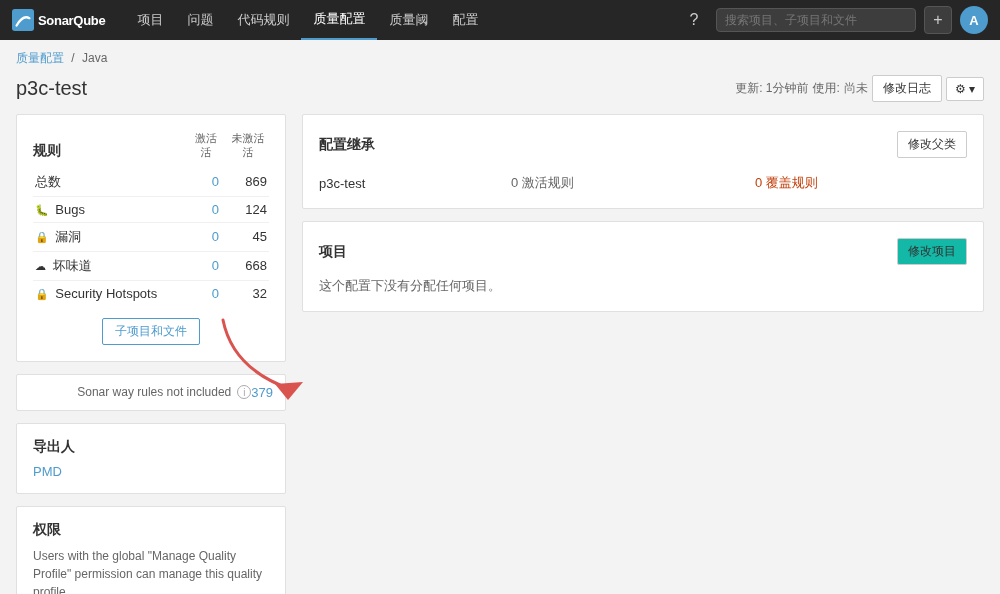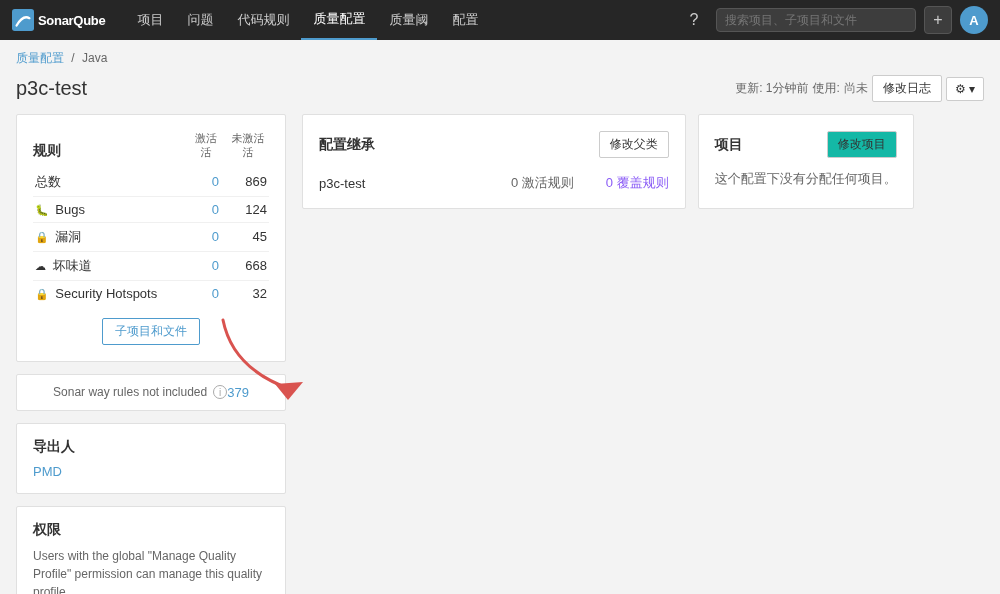--- a/index.html
+++ b/index.html
@@ -118,52 +118,52 @@
         
         <div style="position:absolute;top:-8px;left:180px;pointer-events:none;">
           <svg width="120" height="100" viewBox="0 0 120 100" fill="none">
             <path d="M 10 10 Q 20 60 80 80" stroke="#d9534f" stroke-width="3" fill="none" stroke-linecap="round"></path>
             <polygon points="75,90 90,72 62,74" fill="#d9534f"></polygon>
           </svg>
         </div>
       </div>
     </div>
 
-    <div style="background:#fff;border:1px solid #e0e0e0;border-radius:2px;padding:10px 12px;display:flex;align-items:center;justify-content:center;font-size:12px;color:#666;">
+    <div style="background:#fff;border:1px solid #e0e0e0;border-radius:2px;padding:10px 12px;display:flex;align-items:center;justify-content:flex-end;font-size:12px;color:#666;">
       <div style="display:flex;align-items:center;gap:6px;">
         <span>Sonar way rules not included</span>
         <span style="display:inline-flex;align-items:center;justify-content:center;width:14px;height:14px;border-radius:50%;border:1px solid #aaa;color:#aaa;font-size:10px;cursor:pointer;">i</span>
       </div>
       <span style="color:#4e9bcd;font-size:13px;font-weight:500;">379</span>
     </div>
 
     <div style="background:#fff;border:1px solid #e0e0e0;border-radius:2px;padding:14px 16px;">
       <div style="font-size:14px;font-weight:600;color:#333;margin-bottom:8px;">导出人</div>
       <a href="#" style="color:#4e9bcd;font-size:13px;text-decoration:none;">PMD</a>
     </div>
 
     <div style="background:#fff;border:1px solid #e0e0e0;border-radius:2px;padding:14px 16px;">
       <div style="font-size:14px;font-weight:600;color:#333;margin-bottom:8px;">权限</div>
       <p style="font-size:12px;color:#666;margin-bottom:12px;line-height:1.5;">Users with the global "Manage Quality Profile" permission can manage this quality profile.</p>
 
     </div>
 
   </div>
 
-  <div style="flex:1;display:flex;flex-direction:row;gap:12px;">
+  <div style="flex:1;display:flex;flex-direction:column;gap:12px;">
 
     <div style="background:#fff;border:1px solid #e0e0e0;border-radius:2px;padding:16px;">
       <div style="display:flex;justify-content:space-between;align-items:center;margin-bottom:16px;">
         <span style="font-size:14px;font-weight:600;color:#333;">配置继承</span>
         <button style="border:1px solid #ccc;background:#fff;border-radius:2px;padding:4px 10px;font-size:12px;cursor:pointer;color:#333;">修改父类</button>
       </div>
       <div style="display:flex;align-items:center;gap:32px;">
         <span style="color:#333;font-size:13px;min-width:160px;">p3c-test</span>
         <span style="color:#666;font-size:13px;flex:1;">0 激活规则</span>
-        <span style="color:#8b5cf6;font-size:13px;flex:1;">0 覆盖规则</span>
+        <span style="color:#c2410c;font-size:13px;flex:1;">0 覆盖规则</span>
       </div>
     </div>
 
     <div style="background:#fff;border:1px solid #e0e0e0;border-radius:2px;padding:16px;">
       <div style="display:flex;justify-content:space-between;align-items:center;margin-bottom:12px;">
         <span style="font-size:14px;font-weight:600;color:#333;">项目</span>
         <button style="border:1px solid #ccc;background:#14b8a6;border-radius:2px;padding:4px 10px;font-size:12px;cursor:pointer;color:#333;">修改项目</button>
       </div>
       <p style="font-size:13px;color:#666;">这个配置下没有分配任何项目。</p>
     </div>

